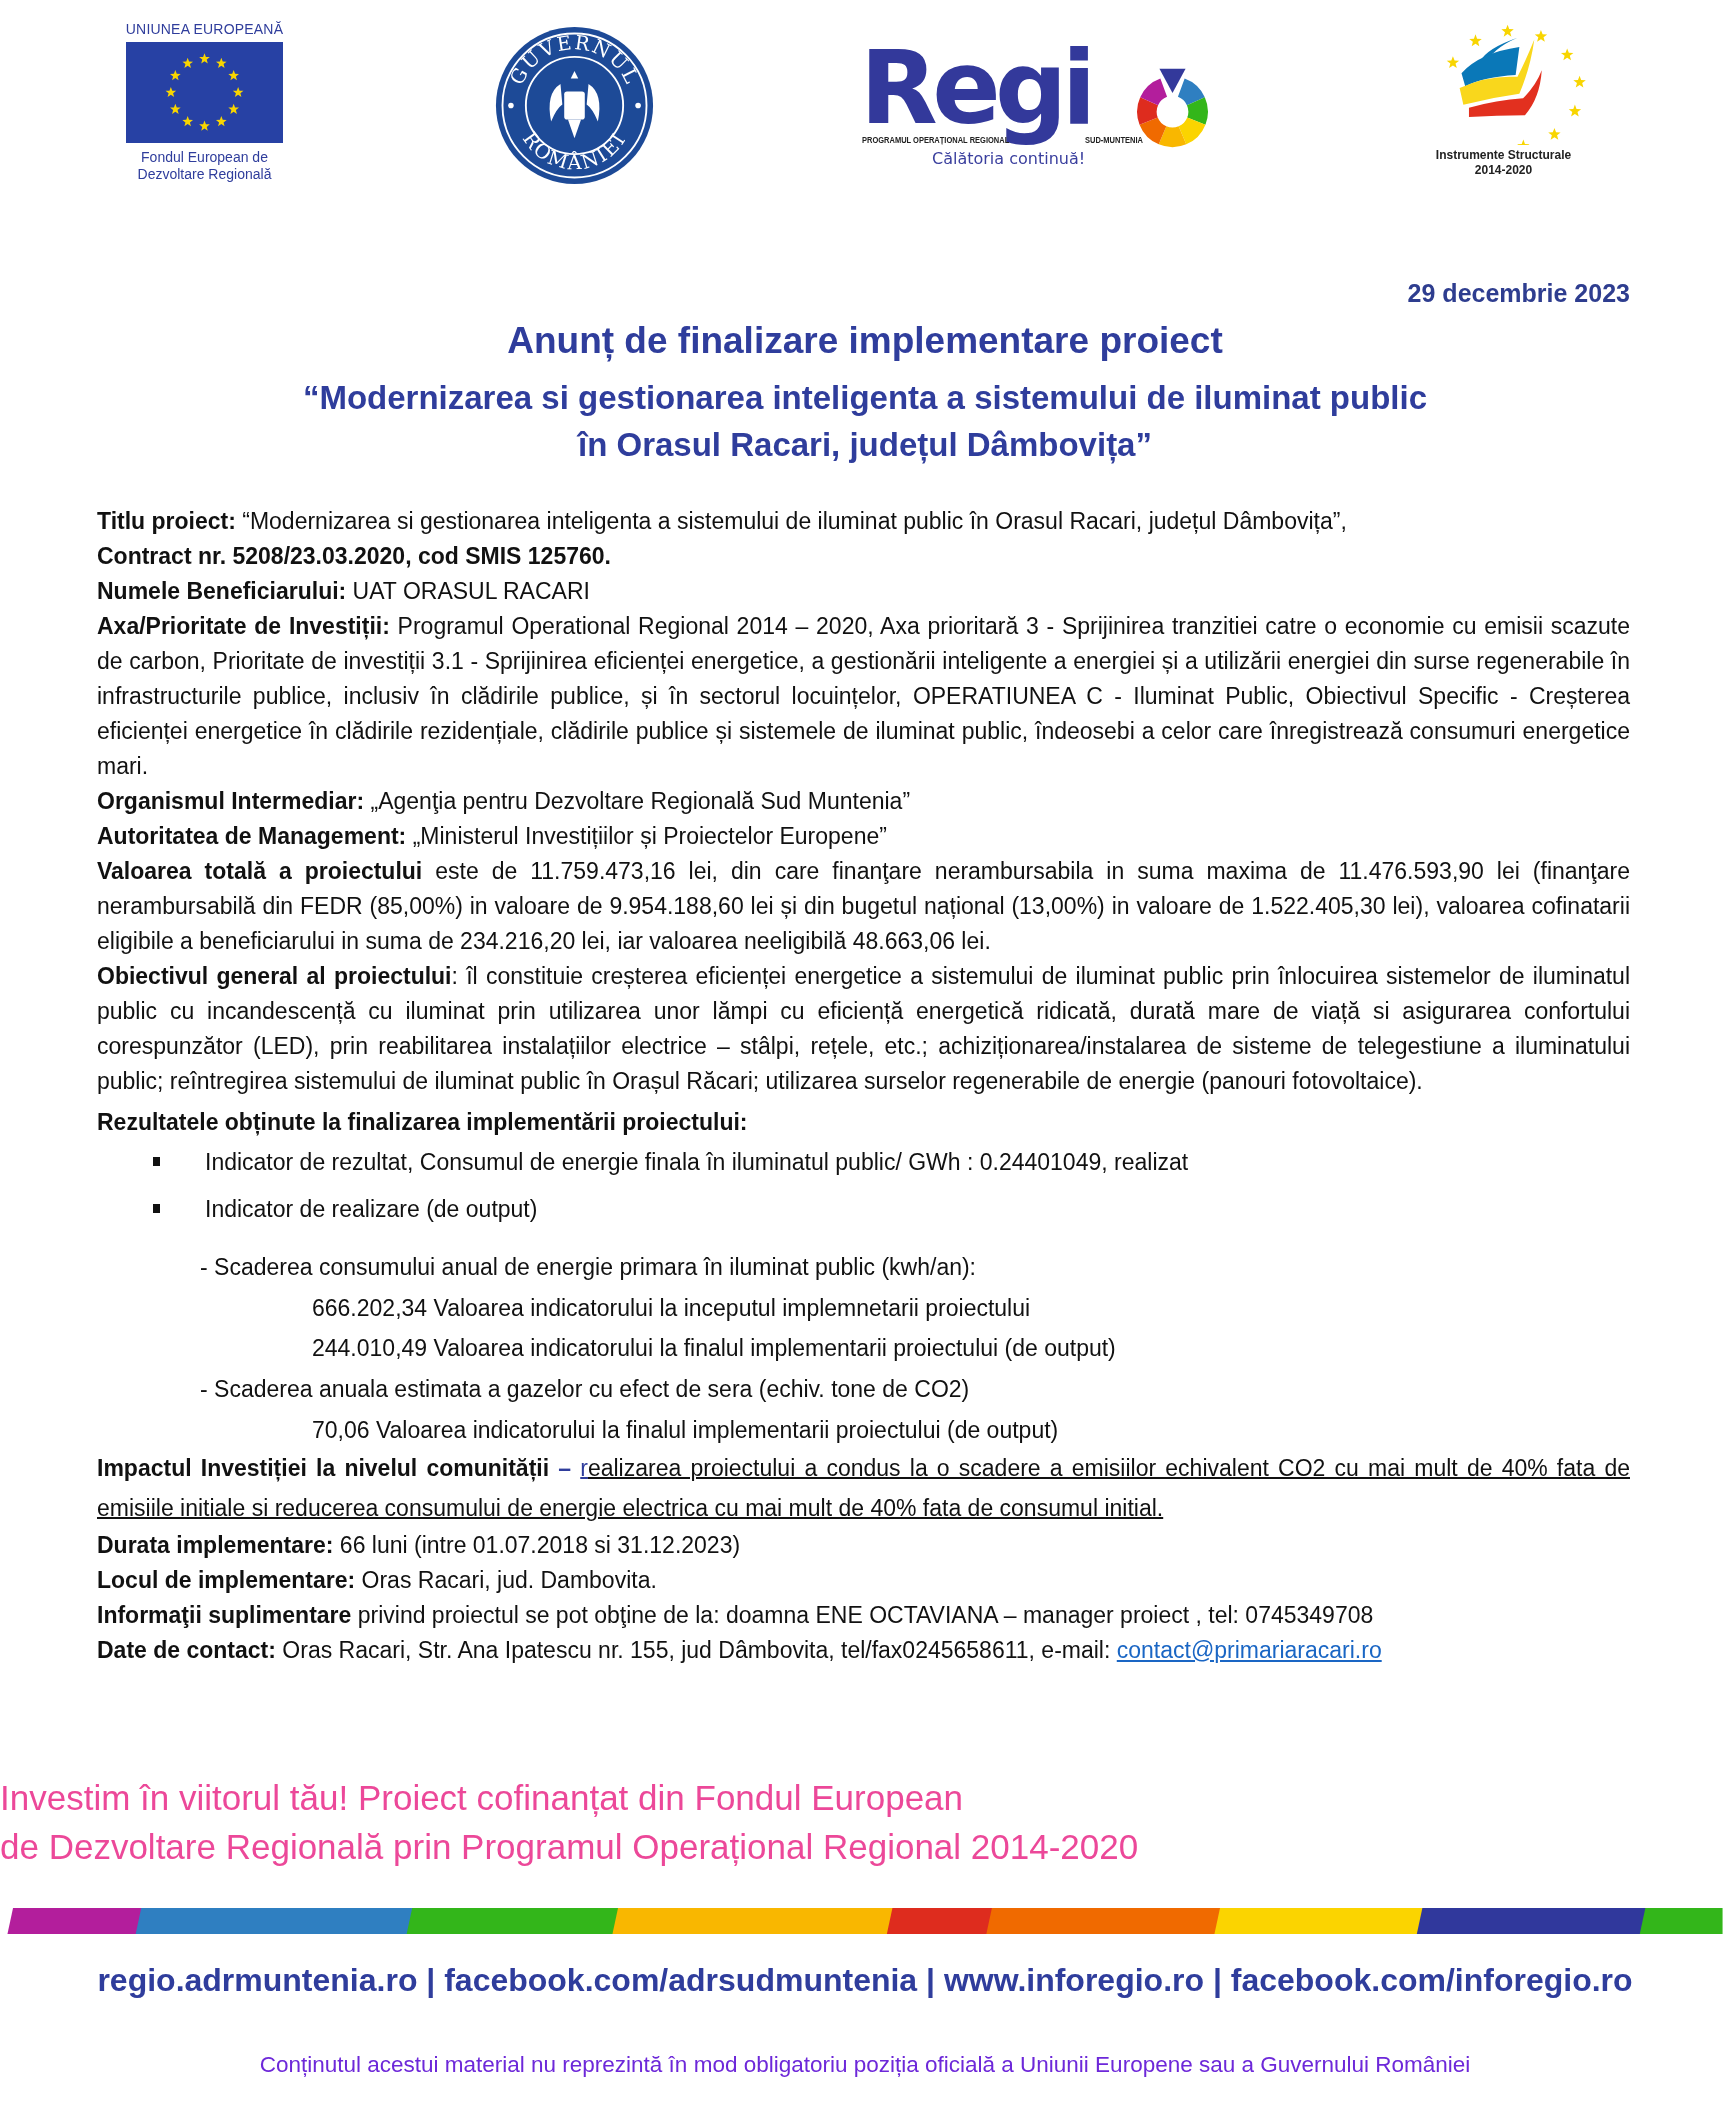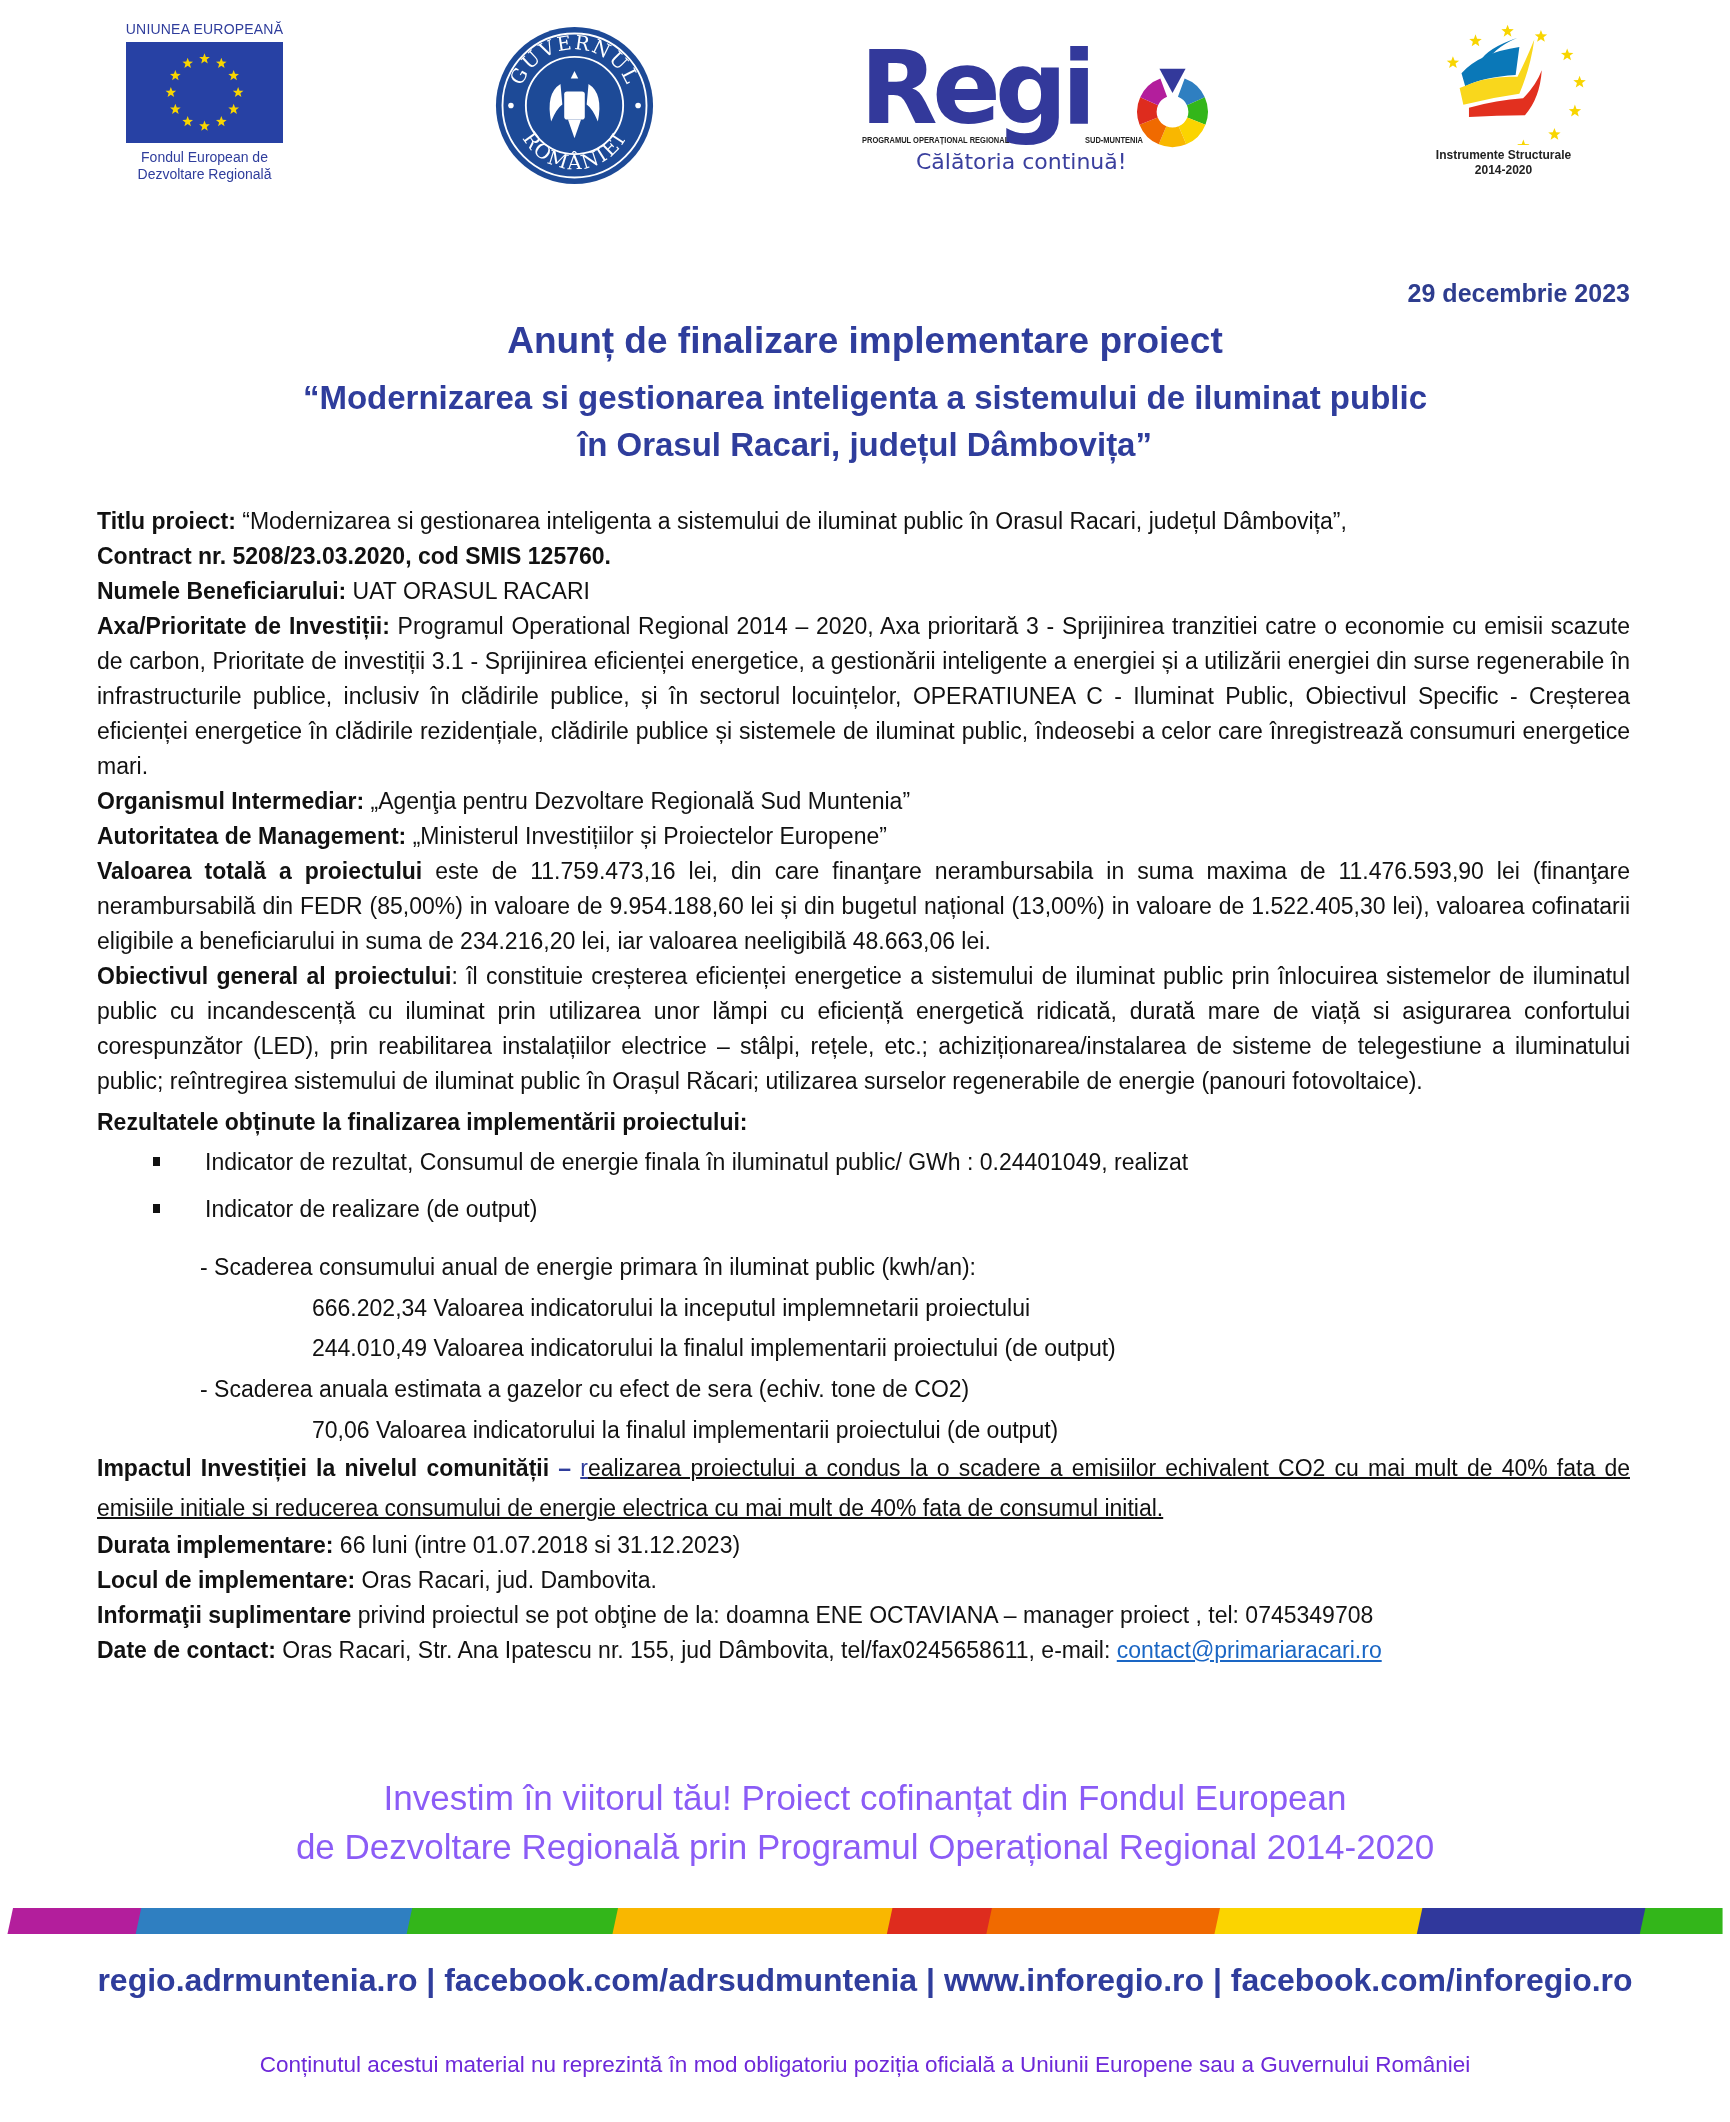--- a/index.html
+++ b/index.html
@@ -13,42 +13,42 @@
   .eu .sub { color:#2f3d9c; font-size:14px; line-height:17px; }
   .gov { position:absolute; left:495px; top:26px; width:159px; height:159px; }
   .regio { position:absolute; left:860px; top:37px; width:337px; height:141px; }
   .regio .word { position:absolute; left:0; top:0; font-family:"DejaVu Sans", sans-serif; font-weight:bold;
                  font-size:101px; color:#33399b; letter-spacing:-5.6px; line-height:103px; }
   .regio .wheel { position:absolute; left:275px; top:30px; }
   .regio .pr { position:absolute; left:1.9px; top:97px; font-size:9.4px; font-weight:bold; color:#222;
                font-family:"Liberation Sans", sans-serif; transform:scaleX(0.8); transform-origin:left; }
   .regio .sm { position:absolute; left:225px; top:97px; font-size:9.4px; font-weight:bold; color:#222;
                font-family:"Liberation Sans", sans-serif; transform:scaleX(0.8); transform-origin:left; }
-  .regio .tag { position:absolute; left:56px; top:112px; font-family:"DejaVu Sans", sans-serif;
-                font-size:22px; color:#3a3f9e; }
+  .regio .tag { position:absolute; left:72px; top:112px; font-family:"DejaVu Sans", sans-serif;
+                font-size:16px; color:#3a3f9e; }
   .is { position:absolute; left:1396px; top:19px; width:215px; height:169px; text-align:center; }
   .is .lbl { position:absolute; left:0; top:129px; width:215px; font-family:"Liberation Sans", sans-serif;
              font-weight:bold; font-size:12px; color:#222; line-height:15px; }
   .date { position:absolute; right:100px; top:279px; font-family:"Liberation Sans", sans-serif; font-weight:bold;
           font-size:25px; color:#2e3d8f; }
   .title { position:absolute; left:0; width:1730px; text-align:center; color:#2f3d9c; font-weight:bold; }
   .t1 { top:320px; font-size:37px; }
   .t2 { top:379px; font-size:33px; }
   .t3 { top:426px; font-size:33px; }
   .body { position:absolute; left:97px; top:504px; width:1533px; font-size:23px; line-height:35px; }
   .body p { margin:0; text-align:justify; }
   .body b { font-weight:bold; }
   .bullet { position:relative; padding-left:108px; }
   .bullet::before { content:""; position:absolute; left:56px; top:12px; width:6.6px; height:8.4px; background:#111; }
   .dash { padding-left:103px; }
   .val { padding-left:215px; }
   .u { text-decoration:underline; text-decoration-thickness:1.9px; }
   .rr { color:#2f3d9c; }
   a.mail { color:#1a66c4; text-decoration:underline; }
-  .slogan { position:absolute; left:0; width:1730px; text-align:center; color:#8b5cf6; font-size:35px; }
+  .slogan { position:absolute; left:0; width:1730px; text-align:left; color:#ec4899; font-size:35px; }
   .s1 { top:1778px; } .s2 { top:1827px; }
   .band { position:absolute; left:0; top:1908px; width:1730px; height:26px; }
   .links { position:absolute; left:0; top:1962px; width:1730px; text-align:center; color:#2f3d9c;
            font-weight:bold; font-size:32px; }
   .disc { position:absolute; left:0; top:2052px; width:1730px; text-align:center; color:#6d28d9; font-size:22.5px; }
 </style>
 </head>
 <body>
 
 <div class="logos">

